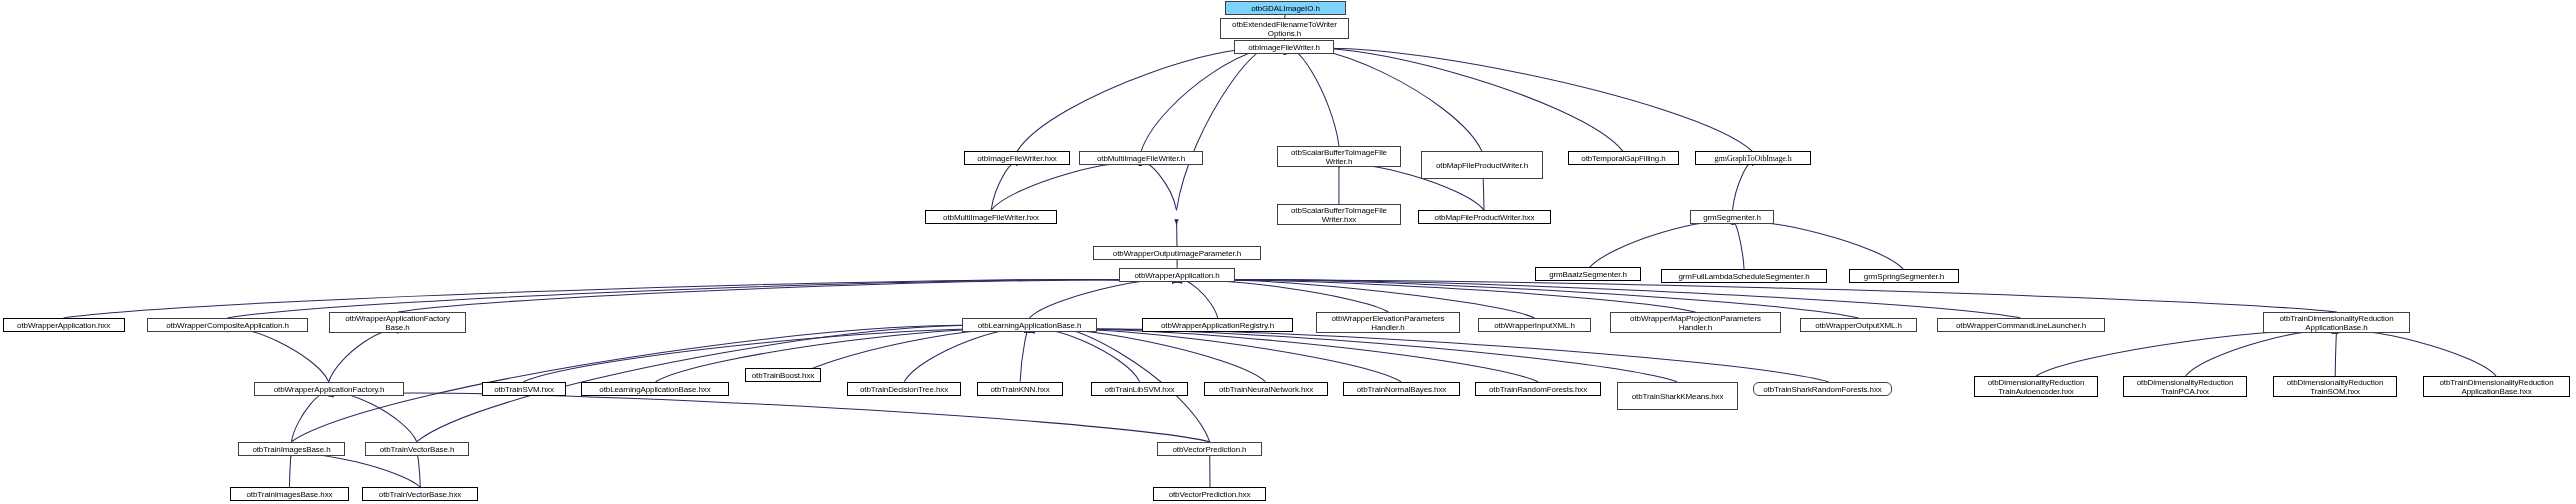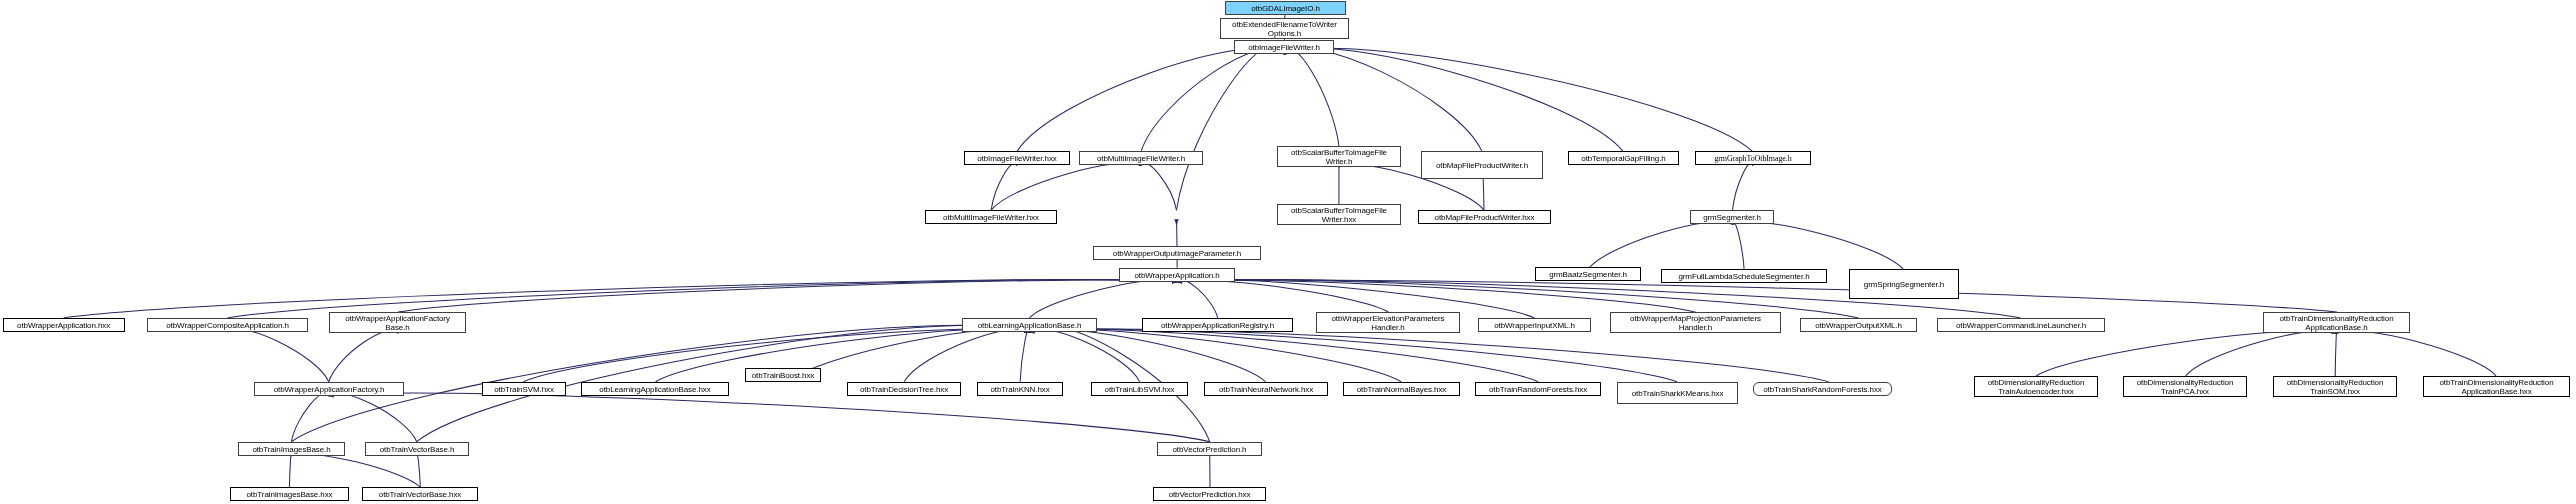--- a/index.html
+++ b/index.html
@@ -140,21 +140,21 @@
       <div class="node" style="left: 1695px; top: 151px; width: 116px; height: 14px; font-family: Liberation Serif, serif;">grmGraphToOtbImage.h</div>
       <div class="node" style="left: 925px; top: 210px; width: 132px; height: 14px;">otbMultiImageFileWriter.hxx</div>
       <div class="node thick" style="left: 1093px; top: 210px; width: 168px; height: 14px; margin-top: 36px;">otbWrapperOutputImageParameter.h</div>
       <div class="node thick" style="left: 1277px; top: 204px; width: 124px; height: 21px;">otbScalarBufferToImageFile
 Writer.hxx</div>
       <div class="node" style="left: 1418px; top: 210px; width: 133px; height: 14px;">otbMapFileProductWriter.hxx</div>
       <div class="node thick" style="left: 1690px; top: 210px; width: 84px; height: 14px;">grmSegmenter.h</div>
       <div class="node thick" style="left: 1119px; top: 268px; width: 116px; height: 14px;">otbWrapperApplication.h</div>
       <div class="node" style="left: 1535px; top: 267px; width: 106px; height: 14px;">grmBaatzSegmenter.h</div>
       <div class="node" style="left: 1661px; top: 269px; width: 166px; height: 14px;">grmFullLambdaScheduleSegmenter.h</div>
-      <div class="node" style="left: 1849px; top: 269px; width: 110px; height: 30px;">grmSpringSegmenter.h</div>
+      <div class="node" style="left: 1849px; top: 269px; width: 110px; height: 14px;">grmSpringSegmenter.h</div>
       <div class="node" style="left: 2.6px; top: 318px; width: 122px; height: 14px;">otbWrapperApplication.hxx</div>
       <div class="node thick" style="left: 147px; top: 318px; width: 161px; height: 14px;">otbWrapperCompositeApplication.h</div>
       <div class="node thick" style="left: 329px; top: 312px; width: 137px; height: 21px;">otbWrapperApplicationFactory
 Base.h</div>
       <div class="node thick" style="left: 962px; top: 318px; width: 135px; height: 14px;">otbLearningApplicationBase.h</div>
       <div class="node" style="left: 1142px; top: 318px; width: 151px; height: 14px;">otbWrapperApplicationRegistry.h</div>
       <div class="node thick" style="left: 1316px; top: 312px; width: 144px; height: 21px;">otbWrapperElevationParameters
 Handler.h</div>
       <div class="node thick" style="left: 1478px; top: 318px; width: 113px; height: 14px;">otbWrapperInputXML.h</div>
       <div class="node thick" style="left: 1610px; top: 312px; width: 171px; height: 21px;">otbWrapperMapProjectionParameters
@@ -166,21 +166,21 @@
       <div class="node thick" style="left: 254px; top: 382px; width: 150px; height: 14px;">otbWrapperApplicationFactory.h</div>
       <div class="node" style="left: 482px; top: 382px; width: 84px; height: 14px;">otbTrainSVM.hxx</div>
       <div class="node" style="left: 581px; top: 382px; width: 148px; height: 14px;">otbLearningApplicationBase.hxx</div>
       <div class="node" style="left: 745px; top: 368px; width: 76px; height: 14px;">otbTrainBoost.hxx</div>
       <div class="node" style="left: 847px; top: 382px; width: 114px; height: 14px;">otbTrainDecisionTree.hxx</div>
       <div class="node" style="left: 977px; top: 382px; width: 86px; height: 14px;">otbTrainKNN.hxx</div>
       <div class="node" style="left: 1091px; top: 382px; width: 97px; height: 14px;">otbTrainLibSVM.hxx</div>
       <div class="node" style="left: 1204px; top: 382px; width: 124px; height: 14px; text-align: center;">otbTrainNeuralNetwork.hxx</div>
       <div class="node" style="left: 1343px; top: 382px; width: 117px; height: 14px;">otbTrainNormalBayes.hxx</div>
       <div class="node" style="left: 1475px; top: 382px; width: 126px; height: 14px;">otbTrainRandomForests.hxx</div>
-      <div class="node thick" style="left: 1617px; top: 382px; width: 121px; height: 22px;">otbTrainSharkKMeans.hxx</div>
+      <div class="node thick" style="left: 1617px; top: 382px; width: 121px; height: 28px;">otbTrainSharkKMeans.hxx</div>
       <div class="node thick" style="left: 1753px; top: 382px; width: 139px; height: 14px; border-radius: 6px;">otbTrainSharkRandomForests.hxx</div>
       <div class="node" style="left: 1974px; top: 376px; width: 124px; height: 21px;">otbDimensionalityReduction
 TrainAutoencoder.hxx</div>
       <div class="node" style="left: 2123px; top: 376px; width: 124px; height: 21px;">otbDimensionalityReduction
 TrainPCA.hxx</div>
       <div class="node" style="left: 2273px; top: 376px; width: 124px; height: 21px;">otbDimensionalityReduction
 TrainSOM.hxx</div>
       <div class="node" style="left: 2423px; top: 376px; width: 147px; height: 21px;">otbTrainDimensionalityReduction
 ApplicationBase.hxx</div>
       <div class="node thick" style="left: 238px; top: 442px; width: 107px; height: 14px;">otbTrainImagesBase.h</div>

